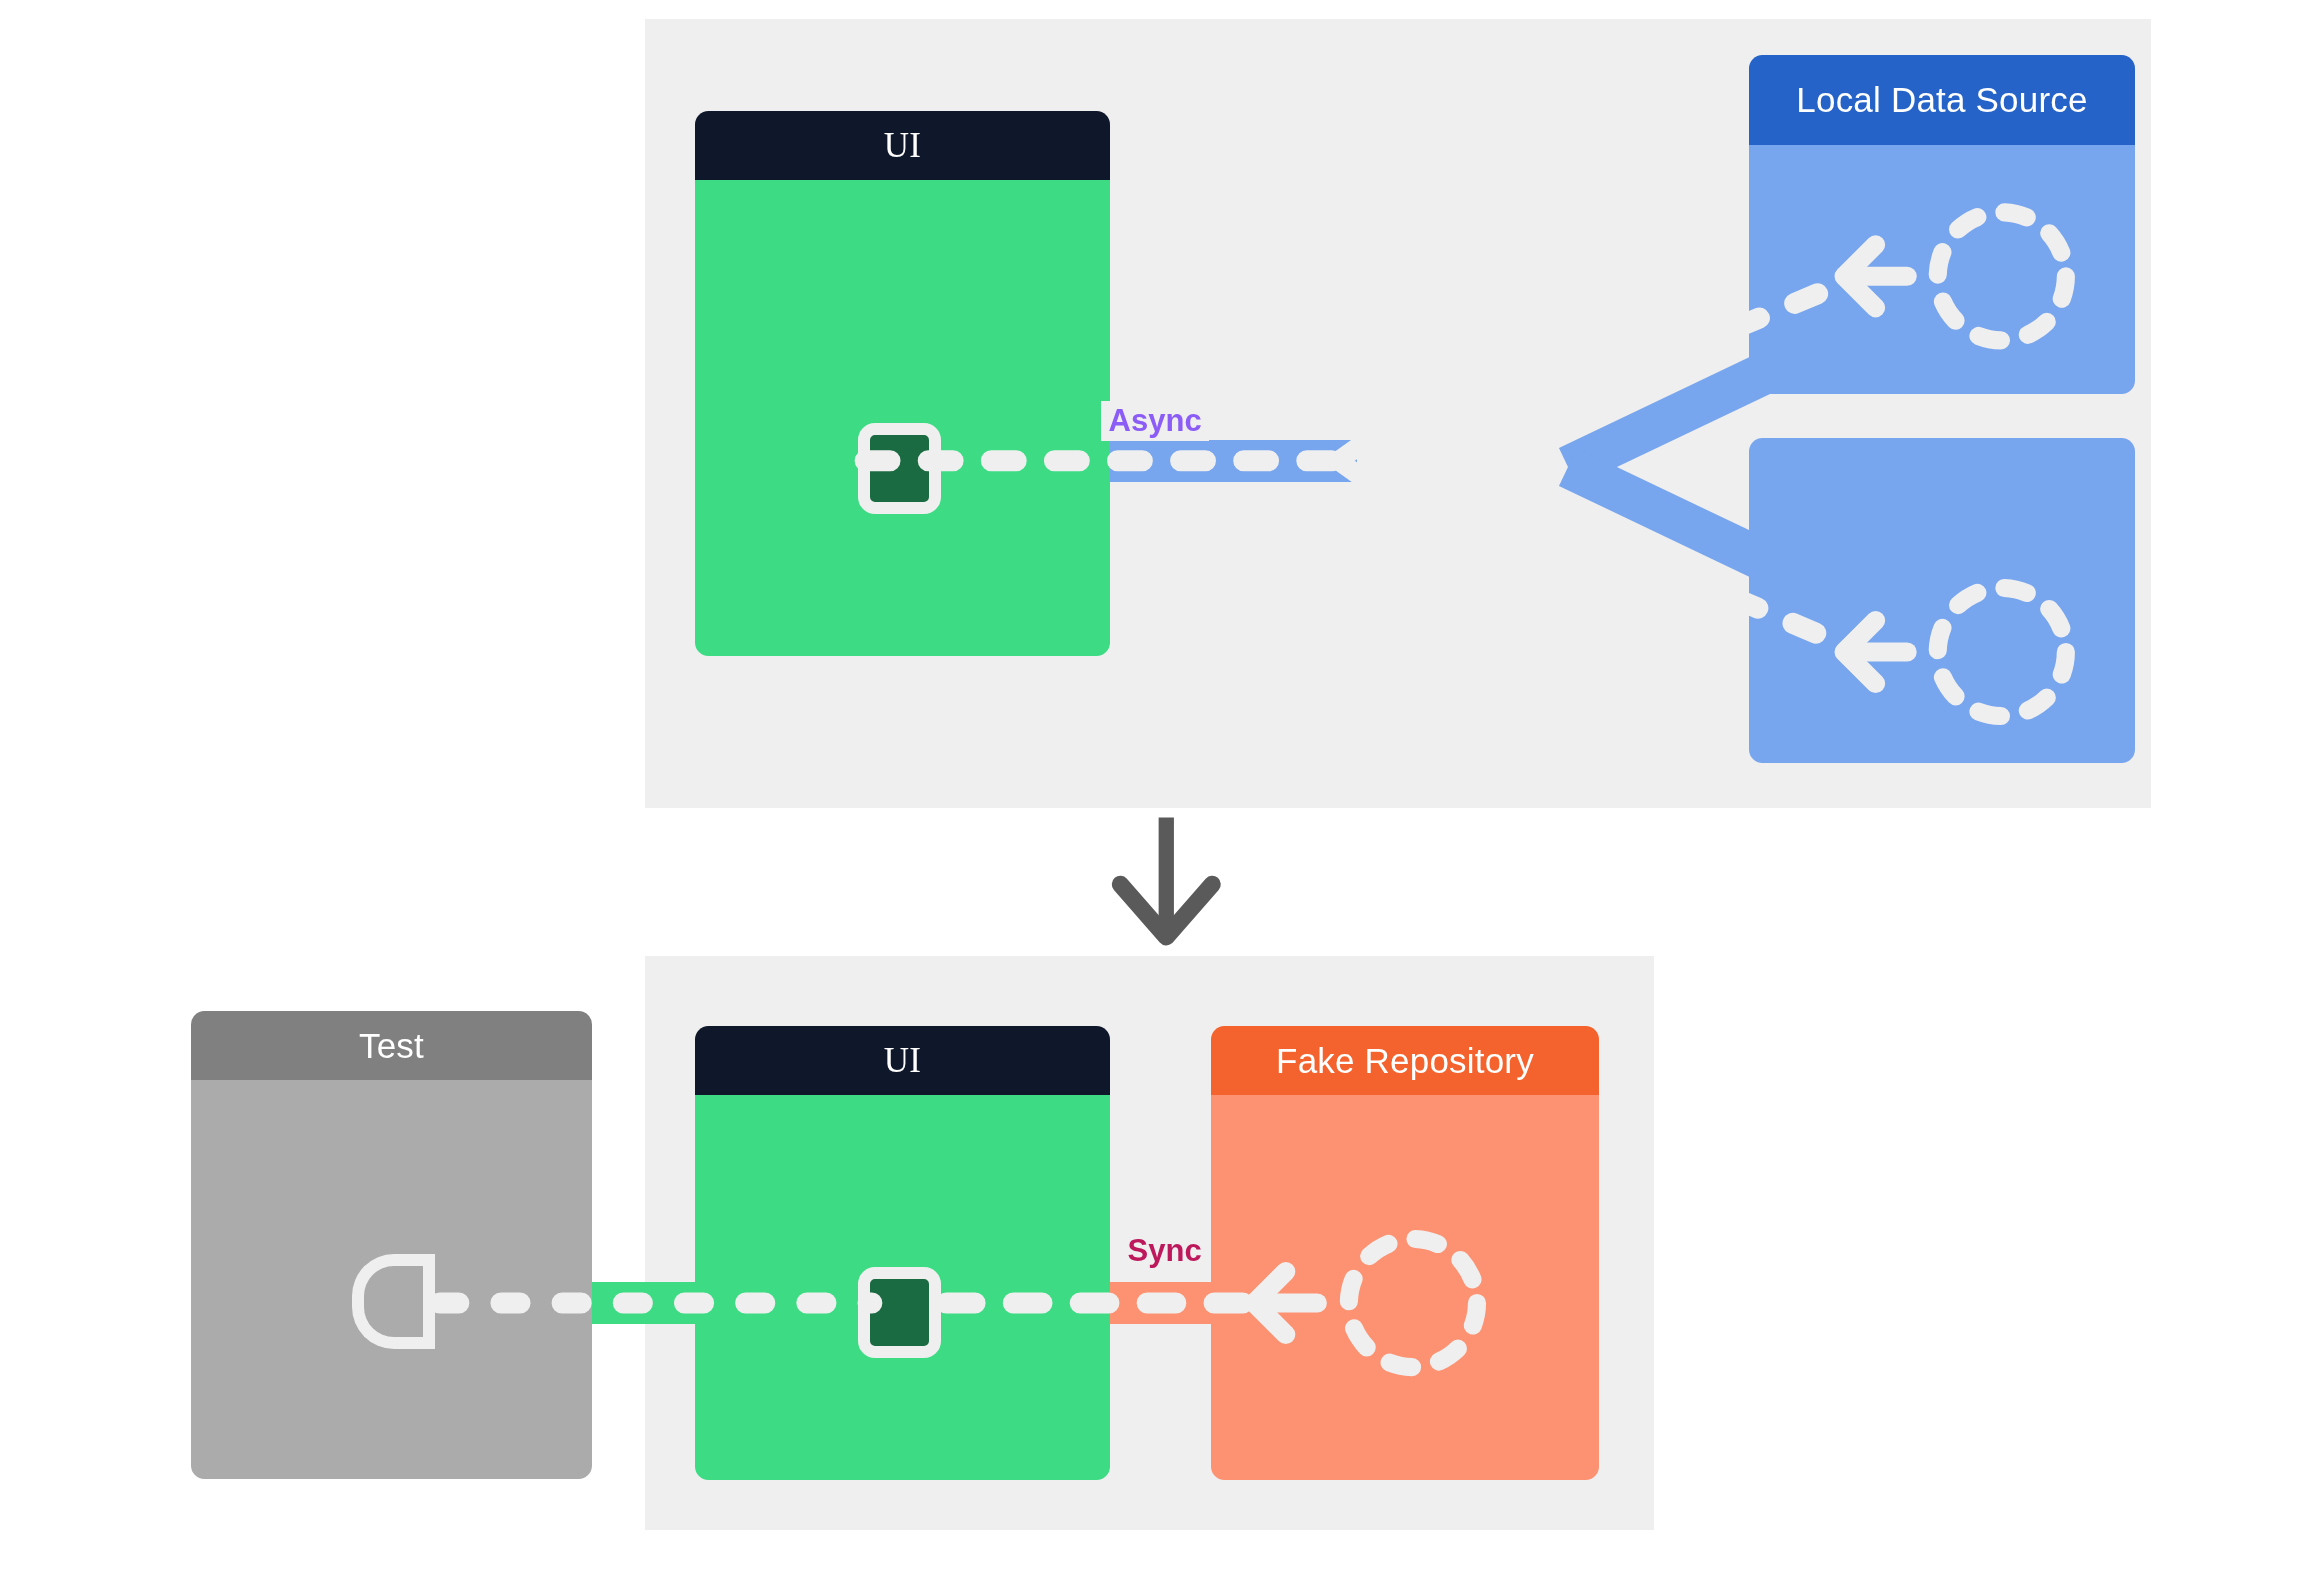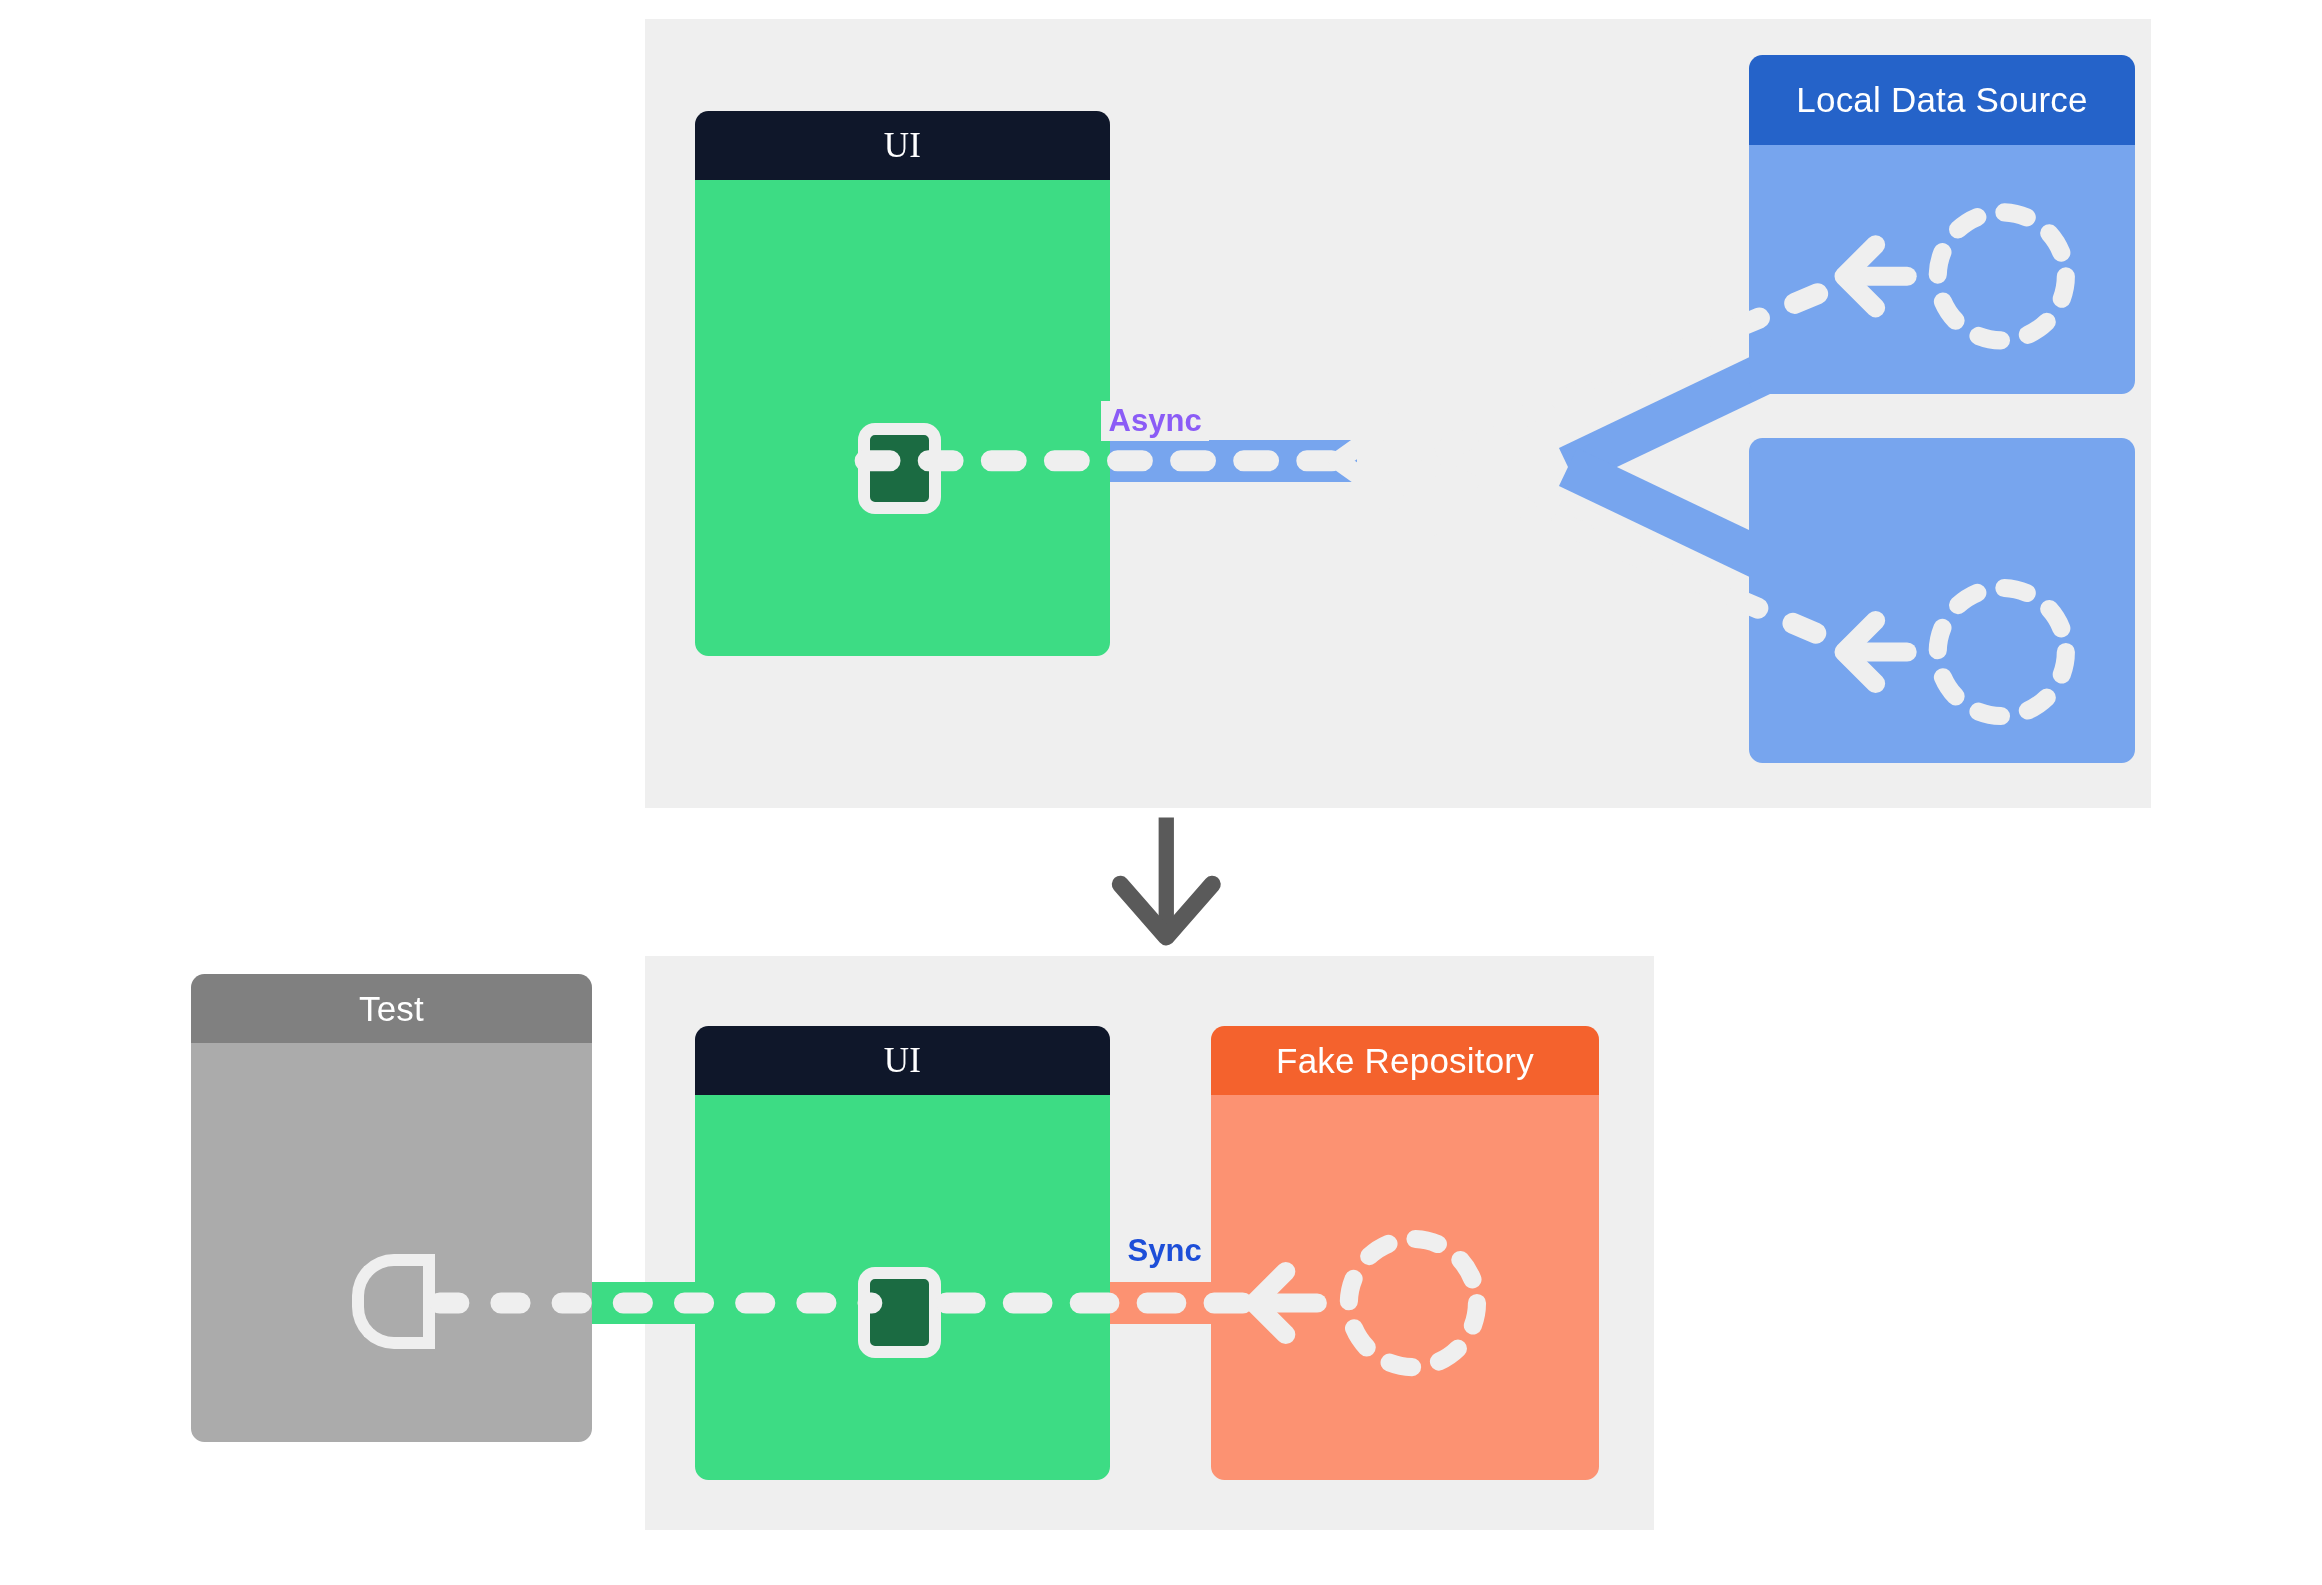--- a/index.html
+++ b/index.html
@@ -102,21 +102,21 @@
 
   .label {
     position: absolute;
     font-size: 31px;
     font-weight: bold;
     background: #efefef;
     padding: 1.9px 7.6px;
     white-space: nowrap;
   }
   .label.async { color: #8b5cf6; }
-  .label.sync  { color: #1d4ed8; }
+  .label.sync  { color: #be185d; }
 
   svg.overlay {
     position: absolute;
     left: 0; top: 0;
     width: 2323px;
     height: 1586px;
     pointer-events: none;
   }
 </style>
 </head>
@@ -159,21 +159,21 @@
   <div class="panel" style="left:645px; top:956px; width:1009px; height:574px;"></div>
 
   <div class="band" style="left:401px; top:1282px; width:478px; height:42px;">
     <div class="band-fill" style="background:#3ddc84;"></div>
   </div>
 
   <div class="band" style="left:918px; top:1282px; width:344px; height:42px;">
     <div class="band-fill" style="background:#fc9272;"></div>
   </div>
 
-  <div class="box t-gray" style="left:191px; top:974px; width:401px; height:468px;">
+  <div class="box t-gray" style="left:191px; top:1011px; width:401px; height:468px;">
     <div class="box-header" style="height:69px;">Test</div>
     <div class="box-body"></div>
   </div>
 
   <div class="socket" style="left:352px; top:1254px;"></div>
 
   <div class="box t-green" style="left:695px; top:1026px; width:415px; height:454px;">
     <div class="box-header" style="height:69px;">UI</div>
     <div class="box-body"></div>
   </div>

